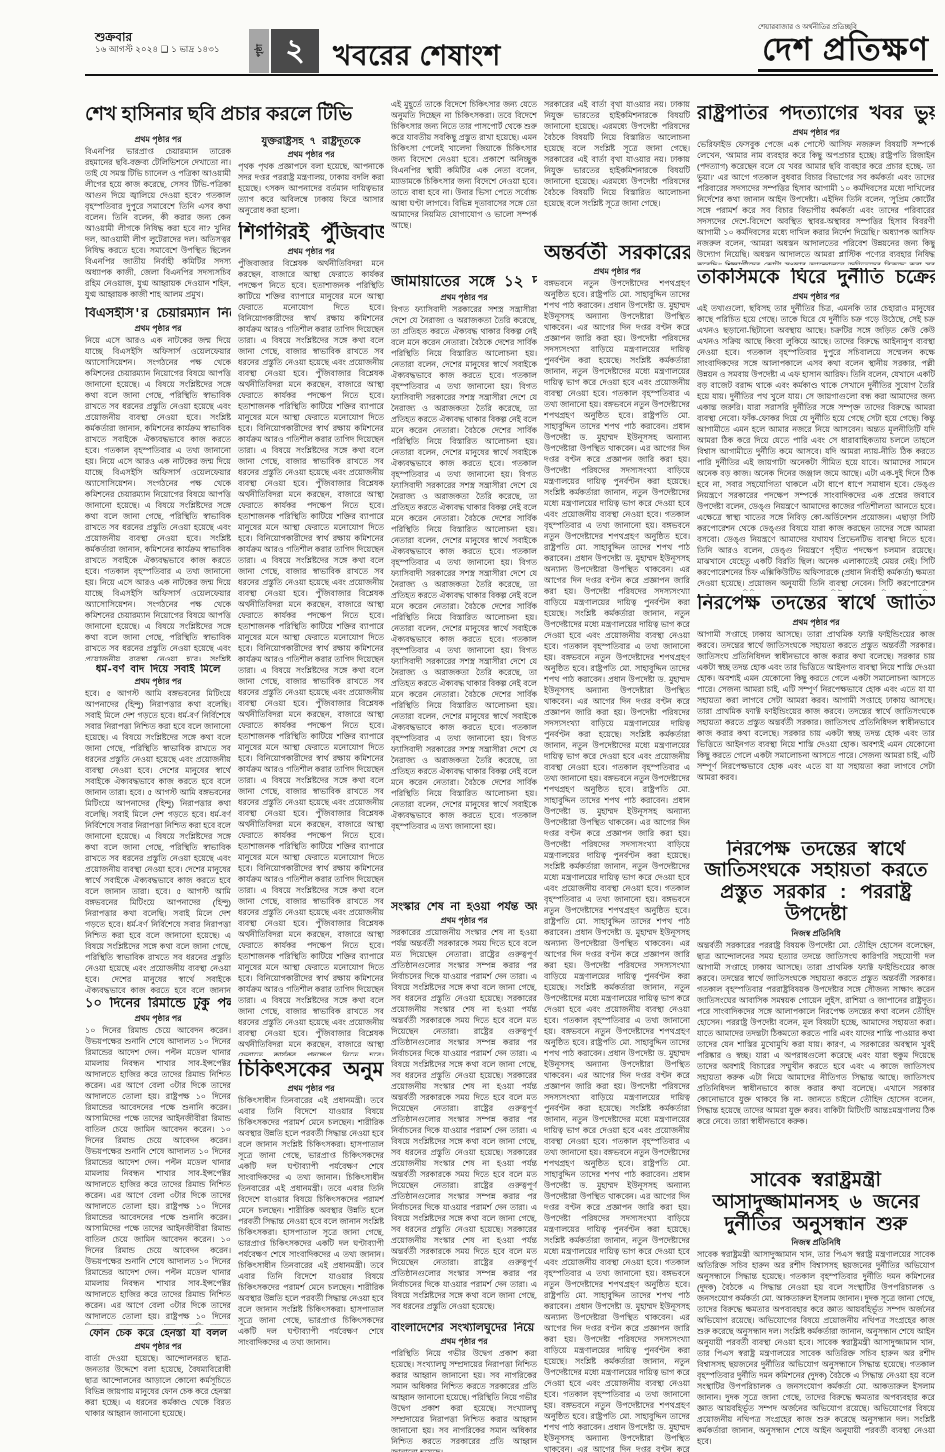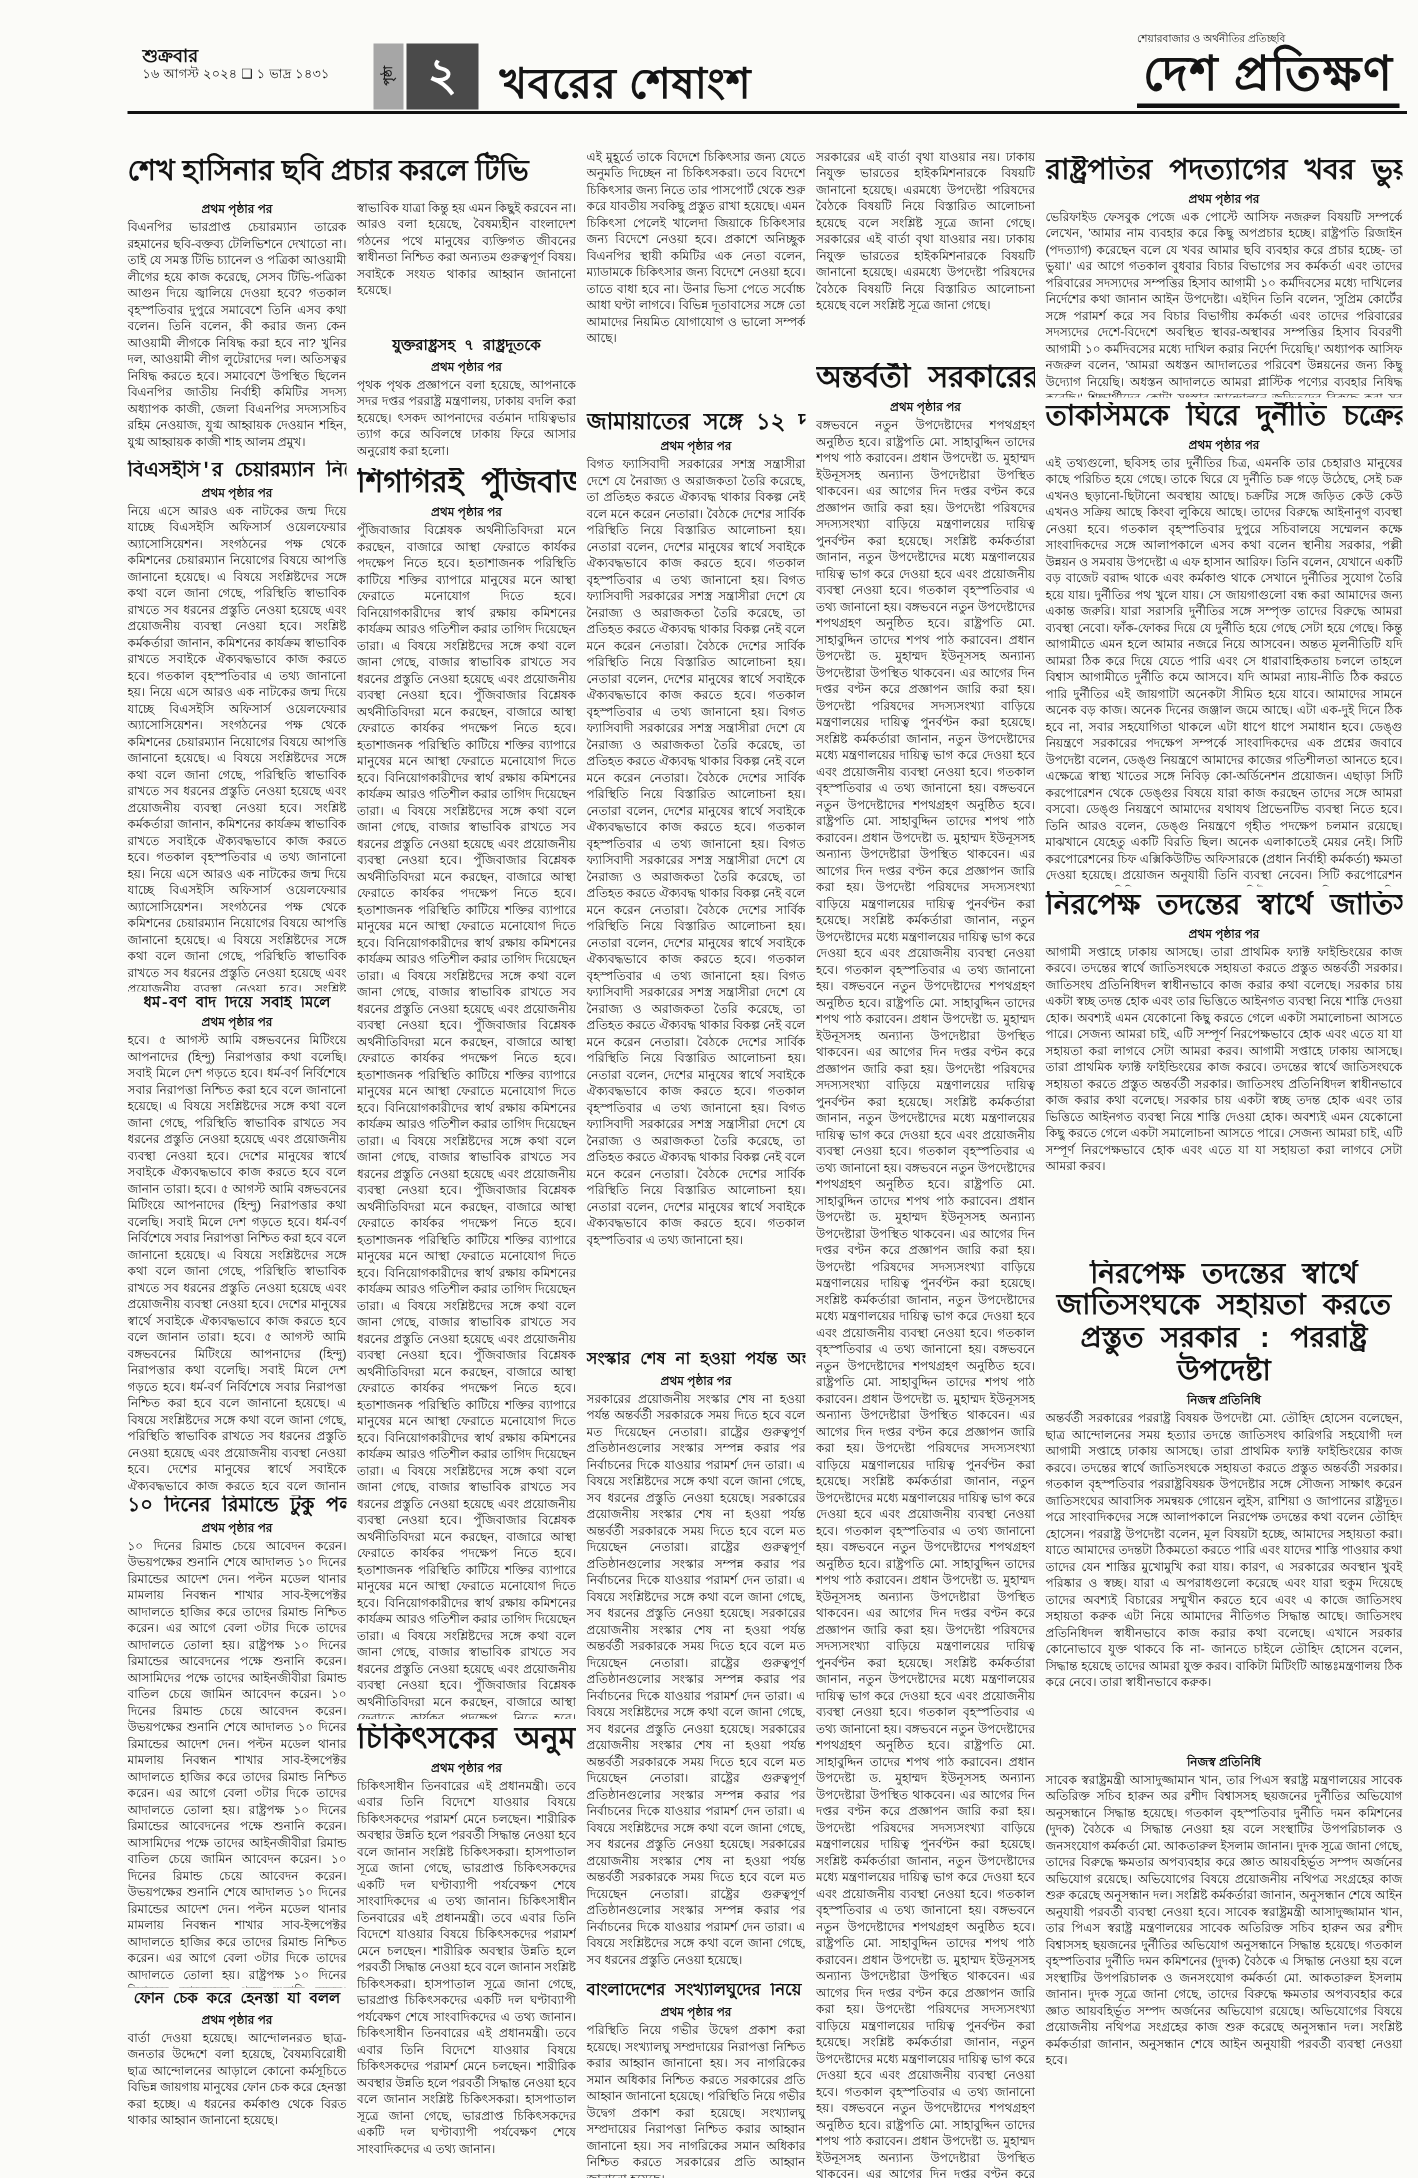--- a/index.html
+++ b/index.html
@@ -75,21 +75,20 @@
       <div class="bd" style="height:306px">হবে। ৫ আগস্ট আমি বঙ্গভবনের মিটিংয়ে আপনাদের (হিন্দু) নিরাপত্তার কথা বলেছি। সবাই মিলে দেশ গড়তে হবে। ধর্ম-বর্ণ নির্বিশেষে সবার নিরাপত্তা নিশ্চিত করা হবে বলে জানানো হয়েছে। এ বিষয়ে সংশ্লিষ্টদের সঙ্গে কথা বলে জানা গেছে, পরিস্থিতি স্বাভাবিক রাখতে সব ধরনের প্রস্তুতি নেওয়া হয়েছে এবং প্রয়োজনীয় ব্যবস্থা নেওয়া হবে। দেশের মানুষের স্বার্থে সবাইকে ঐক্যবদ্ধভাবে কাজ করতে হবে বলে জানান তারা। হবে। ৫ আগস্ট আমি বঙ্গভবনের মিটিংয়ে আপনাদের (হিন্দু) নিরাপত্তার কথা বলেছি। সবাই মিলে দেশ গড়তে হবে। ধর্ম-বর্ণ নির্বিশেষে সবার নিরাপত্তা নিশ্চিত করা হবে বলে জানানো হয়েছে। এ বিষয়ে সংশ্লিষ্টদের সঙ্গে কথা বলে জানা গেছে, পরিস্থিতি স্বাভাবিক রাখতে সব ধরনের প্রস্তুতি নেওয়া হয়েছে এবং প্রয়োজনীয় ব্যবস্থা নেওয়া হবে। দেশের মানুষের স্বার্থে সবাইকে ঐক্যবদ্ধভাবে কাজ করতে হবে বলে জানান তারা। হবে। ৫ আগস্ট আমি বঙ্গভবনের মিটিংয়ে আপনাদের (হিন্দু) নিরাপত্তার কথা বলেছি। সবাই মিলে দেশ গড়তে হবে। ধর্ম-বর্ণ নির্বিশেষে সবার নিরাপত্তা নিশ্চিত করা হবে বলে জানানো হয়েছে। এ বিষয়ে সংশ্লিষ্টদের সঙ্গে কথা বলে জানা গেছে, পরিস্থিতি স্বাভাবিক রাখতে সব ধরনের প্রস্তুতি নেওয়া হয়েছে এবং প্রয়োজনীয় ব্যবস্থা নেওয়া হবে। দেশের মানুষের স্বার্থে সবাইকে ঐক্যবদ্ধভাবে কাজ করতে হবে বলে জানান তারা।</div>
       <div class="hl h13">১০ দিনের রিমান্ডে টুকু পলক-সৈকত</div>
       <div class="byline">প্রথম পৃষ্ঠার পর</div>
       <div class="bd" style="height:300px">১০ দিনের রিমান্ড চেয়ে আবেদন করেন। উভয়পক্ষের শুনানি শেষে আদালত ১০ দিনের রিমান্ডের আদেশ দেন। পল্টন মডেল থানার মামলায় নিবন্ধন শাখার সাব-ইন্সপেক্টর আদালতে হাজির করে তাদের রিমান্ড নিশ্চিত করেন। এর আগে বেলা ৩টার দিকে তাদের আদালতে তোলা হয়। রাষ্ট্রপক্ষ ১০ দিনের রিমান্ডের আবেদনের পক্ষে শুনানি করেন। আসামিদের পক্ষে তাদের আইনজীবীরা রিমান্ড বাতিল চেয়ে জামিন আবেদন করেন। ১০ দিনের রিমান্ড চেয়ে আবেদন করেন। উভয়পক্ষের শুনানি শেষে আদালত ১০ দিনের রিমান্ডের আদেশ দেন। পল্টন মডেল থানার মামলায় নিবন্ধন শাখার সাব-ইন্সপেক্টর আদালতে হাজির করে তাদের রিমান্ড নিশ্চিত করেন। এর আগে বেলা ৩টার দিকে তাদের আদালতে তোলা হয়। রাষ্ট্রপক্ষ ১০ দিনের রিমান্ডের আবেদনের পক্ষে শুনানি করেন। আসামিদের পক্ষে তাদের আইনজীবীরা রিমান্ড বাতিল চেয়ে জামিন আবেদন করেন। ১০ দিনের রিমান্ড চেয়ে আবেদন করেন। উভয়পক্ষের শুনানি শেষে আদালত ১০ দিনের রিমান্ডের আদেশ দেন। পল্টন মডেল থানার মামলায় নিবন্ধন শাখার সাব-ইন্সপেক্টর আদালতে হাজির করে তাদের রিমান্ড নিশ্চিত করেন। এর আগে বেলা ৩টার দিকে তাদের আদালতে তোলা হয়। রাষ্ট্রপক্ষ ১০ দিনের রিমান্ডের আবেদনের পক্ষে শুনানি করেন। আসামিদের পক্ষে তাদের আইনজীবীরা রিমান্ড বাতিল চেয়ে জামিন আবেদন করেন।</div>
       <div class="hl h14">ফোন চেক করে হেনস্তা যা বলল</div>
       <div class="byline">প্রথম পৃষ্ঠার পর</div>
       <div class="bd" style="height:80px">বার্তা দেওয়া হয়েছে। আন্দোলনরত ছাত্র-জনতার উদ্দেশে বলা হয়েছে, বৈষম্যবিরোধী ছাত্র আন্দোলনের আড়ালে কোনো কর্মসূচিতে বিভিন্ন জায়গায় মানুষের ফোন চেক করে হেনস্তা করা হচ্ছে। এ ধরনের কর্মকাণ্ড থেকে বিরত থাকার আহ্বান জানানো হয়েছে।</div>
     </section>
 
     <section class="col padtop">
-      <div class="bd" style="height:90px">স্বাভাবিক যাত্রা কিন্তু হয় এমন কিছুই করবেন না। আরও বলা হয়েছে, বৈষম্যহীন বাংলাদেশ গঠনের পথে মানুষের ব্যক্তিগত জীবনের স্বাধীনতা নিশ্চিত করা অন্যতম গুরুত্বপূর্ণ বিষয়। সবাইকে সংযত থাকার আহ্বান জানানো হয়েছে।</div>
       <div class="hl h14">যুক্তরাষ্ট্রসহ ৭ রাষ্ট্রদূতকে</div>
       <div class="byline">প্রথম পৃষ্ঠার পর</div>
       <div class="bd" style="height:58px">পৃথক পৃথক প্রজ্ঞাপনে বলা হয়েছে, আপনাকে সদর দপ্তর পররাষ্ট্র মন্ত্রণালয়, ঢাকায় বদলি করা হয়েছে। ৎসকদ আপনাদের বর্তমান দায়িত্বভার ত্যাগ করে অবিলম্বে ঢাকায় ফিরে আসার অনুরোধ করা হলো।</div>
       <div class="hl h16">শিগগিরই পুঁজিবাজার</div>
       <div class="byline">প্রথম পৃষ্ঠার পর</div>
       <div class="bd" style="height:798px">পুঁজিবাজার বিশ্লেষক অর্থনীতিবিদরা মনে করছেন, বাজারে আস্থা ফেরাতে কার্যকর পদক্ষেপ নিতে হবে। হতাশাজনক পরিস্থিতি কাটিয়ে শক্তির ব্যাপারে মানুষের মনে আস্থা ফেরাতে মনোযোগ দিতে হবে। বিনিয়োগকারীদের স্বার্থ রক্ষায় কমিশনের কার্যক্রম আরও গতিশীল করার তাগিদ দিয়েছেন তারা। এ বিষয়ে সংশ্লিষ্টদের সঙ্গে কথা বলে জানা গেছে, বাজার স্বাভাবিক রাখতে সব ধরনের প্রস্তুতি নেওয়া হয়েছে এবং প্রয়োজনীয় ব্যবস্থা নেওয়া হবে। পুঁজিবাজার বিশ্লেষক অর্থনীতিবিদরা মনে করছেন, বাজারে আস্থা ফেরাতে কার্যকর পদক্ষেপ নিতে হবে। হতাশাজনক পরিস্থিতি কাটিয়ে শক্তির ব্যাপারে মানুষের মনে আস্থা ফেরাতে মনোযোগ দিতে হবে। বিনিয়োগকারীদের স্বার্থ রক্ষায় কমিশনের কার্যক্রম আরও গতিশীল করার তাগিদ দিয়েছেন তারা। এ বিষয়ে সংশ্লিষ্টদের সঙ্গে কথা বলে জানা গেছে, বাজার স্বাভাবিক রাখতে সব ধরনের প্রস্তুতি নেওয়া হয়েছে এবং প্রয়োজনীয় ব্যবস্থা নেওয়া হবে। পুঁজিবাজার বিশ্লেষক অর্থনীতিবিদরা মনে করছেন, বাজারে আস্থা ফেরাতে কার্যকর পদক্ষেপ নিতে হবে। হতাশাজনক পরিস্থিতি কাটিয়ে শক্তির ব্যাপারে মানুষের মনে আস্থা ফেরাতে মনোযোগ দিতে হবে। বিনিয়োগকারীদের স্বার্থ রক্ষায় কমিশনের কার্যক্রম আরও গতিশীল করার তাগিদ দিয়েছেন তারা। এ বিষয়ে সংশ্লিষ্টদের সঙ্গে কথা বলে জানা গেছে, বাজার স্বাভাবিক রাখতে সব ধরনের প্রস্তুতি নেওয়া হয়েছে এবং প্রয়োজনীয় ব্যবস্থা নেওয়া হবে। পুঁজিবাজার বিশ্লেষক অর্থনীতিবিদরা মনে করছেন, বাজারে আস্থা ফেরাতে কার্যকর পদক্ষেপ নিতে হবে। হতাশাজনক পরিস্থিতি কাটিয়ে শক্তির ব্যাপারে মানুষের মনে আস্থা ফেরাতে মনোযোগ দিতে হবে। বিনিয়োগকারীদের স্বার্থ রক্ষায় কমিশনের কার্যক্রম আরও গতিশীল করার তাগিদ দিয়েছেন তারা। এ বিষয়ে সংশ্লিষ্টদের সঙ্গে কথা বলে জানা গেছে, বাজার স্বাভাবিক রাখতে সব ধরনের প্রস্তুতি নেওয়া হয়েছে এবং প্রয়োজনীয় ব্যবস্থা নেওয়া হবে। পুঁজিবাজার বিশ্লেষক অর্থনীতিবিদরা মনে করছেন, বাজারে আস্থা ফেরাতে কার্যকর পদক্ষেপ নিতে হবে। হতাশাজনক পরিস্থিতি কাটিয়ে শক্তির ব্যাপারে মানুষের মনে আস্থা ফেরাতে মনোযোগ দিতে হবে। বিনিয়োগকারীদের স্বার্থ রক্ষায় কমিশনের কার্যক্রম আরও গতিশীল করার তাগিদ দিয়েছেন তারা। এ বিষয়ে সংশ্লিষ্টদের সঙ্গে কথা বলে জানা গেছে, বাজার স্বাভাবিক রাখতে সব ধরনের প্রস্তুতি নেওয়া হয়েছে এবং প্রয়োজনীয় ব্যবস্থা নেওয়া হবে। পুঁজিবাজার বিশ্লেষক অর্থনীতিবিদরা মনে করছেন, বাজারে আস্থা ফেরাতে কার্যকর পদক্ষেপ নিতে হবে। হতাশাজনক পরিস্থিতি কাটিয়ে শক্তির ব্যাপারে মানুষের মনে আস্থা ফেরাতে মনোযোগ দিতে হবে। বিনিয়োগকারীদের স্বার্থ রক্ষায় কমিশনের কার্যক্রম আরও গতিশীল করার তাগিদ দিয়েছেন তারা। এ বিষয়ে সংশ্লিষ্টদের সঙ্গে কথা বলে জানা গেছে, বাজার স্বাভাবিক রাখতে সব ধরনের প্রস্তুতি নেওয়া হয়েছে এবং প্রয়োজনীয় ব্যবস্থা নেওয়া হবে। পুঁজিবাজার বিশ্লেষক অর্থনীতিবিদরা মনে করছেন, বাজারে আস্থা ফেরাতে কার্যকর পদক্ষেপ নিতে হবে। হতাশাজনক পরিস্থিতি কাটিয়ে শক্তির ব্যাপারে মানুষের মনে আস্থা ফেরাতে মনোযোগ দিতে হবে। বিনিয়োগকারীদের স্বার্থ রক্ষায় কমিশনের কার্যক্রম আরও গতিশীল করার তাগিদ দিয়েছেন তারা। এ বিষয়ে সংশ্লিষ্টদের সঙ্গে কথা বলে জানা গেছে, বাজার স্বাভাবিক রাখতে সব ধরনের প্রস্তুতি নেওয়া হয়েছে এবং প্রয়োজনীয় ব্যবস্থা নেওয়া হবে। পুঁজিবাজার বিশ্লেষক অর্থনীতিবিদরা মনে করছেন, বাজারে আস্থা ফেরাতে কার্যকর পদক্ষেপ নিতে হবে। হতাশাজনক পরিস্থিতি কাটিয়ে শক্তির ব্যাপারে মানুষের মনে আস্থা ফেরাতে মনোযোগ দিতে হবে। বিনিয়োগকারীদের স্বার্থ রক্ষায় কমিশনের কার্যক্রম আরও গতিশীল করার তাগিদ দিয়েছেন তারা। এ বিষয়ে সংশ্লিষ্টদের সঙ্গে কথা বলে জানা গেছে, বাজার স্বাভাবিক রাখতে সব ধরনের প্রস্তুতি নেওয়া হয়েছে এবং প্রয়োজনীয় ব্যবস্থা নেওয়া হবে।</div>
       <div class="hl h16">চিকিৎসকের অনুমতি</div>
       <div class="byline">প্রথম পৃষ্ঠার পর</div>
       <div class="bd" style="height:282px">চিকিৎসাধীন তিনবারের এই প্রধানমন্ত্রী। তবে এবার তিনি বিদেশে যাওয়ার বিষয়ে চিকিৎসকদের পরামর্শ মেনে চলছেন। শারীরিক অবস্থার উন্নতি হলে পরবর্তী সিদ্ধান্ত নেওয়া হবে বলে জানান সংশ্লিষ্ট চিকিৎসকরা। হাসপাতাল সূত্রে জানা গেছে, ভারপ্রাপ্ত চিকিৎসকদের একটি দল ঘণ্টাব্যাপী পর্যবেক্ষণ শেষে সাংবাদিকদের এ তথ্য জানান। চিকিৎসাধীন তিনবারের এই প্রধানমন্ত্রী। তবে এবার তিনি বিদেশে যাওয়ার বিষয়ে চিকিৎসকদের পরামর্শ মেনে চলছেন। শারীরিক অবস্থার উন্নতি হলে পরবর্তী সিদ্ধান্ত নেওয়া হবে বলে জানান সংশ্লিষ্ট চিকিৎসকরা। হাসপাতাল সূত্রে জানা গেছে, ভারপ্রাপ্ত চিকিৎসকদের একটি দল ঘণ্টাব্যাপী পর্যবেক্ষণ শেষে সাংবাদিকদের এ তথ্য জানান। চিকিৎসাধীন তিনবারের এই প্রধানমন্ত্রী। তবে এবার তিনি বিদেশে যাওয়ার বিষয়ে চিকিৎসকদের পরামর্শ মেনে চলছেন। শারীরিক অবস্থার উন্নতি হলে পরবর্তী সিদ্ধান্ত নেওয়া হবে বলে জানান সংশ্লিষ্ট চিকিৎসকরা। হাসপাতাল সূত্রে জানা গেছে, ভারপ্রাপ্ত চিকিৎসকদের একটি দল ঘণ্টাব্যাপী পর্যবেক্ষণ শেষে সাংবাদিকদের এ তথ্য জানান।</div>
     </section>
@@ -120,17 +119,18 @@
       <div class="bd" style="height:126px">ভেরিফাইড ফেসবুক পেজে এক পোস্টে আসিফ নজরুল বিষয়টি সম্পর্কে লেখেন, 'আমার নাম ব্যবহার করে কিছু অপপ্রচার হচ্ছে। রাষ্ট্রপতি রিজাইন (পদত্যাগ) করেছেন বলে যে খবর আমার ছবি ব্যবহার করে প্রচার হচ্ছে- তা ভুয়া।' এর আগে গতকাল বুধবার বিচার বিভাগের সব কর্মকর্তা এবং তাদের পরিবারের সদস্যদের সম্পত্তির হিসাব আগামী ১০ কর্মদিবসের মধ্যে দাখিলের নির্দেশের কথা জানান আইন উপদেষ্টা। এইদিন তিনি বলেন, 'সুপ্রিম কোর্টের সঙ্গে পরামর্শ করে সব বিচার বিভাগীয় কর্মকর্তা এবং তাদের পরিবারের সদস্যদের দেশে-বিদেশে অবস্থিত স্থাবর-অস্থাবর সম্পত্তির হিসাব বিবরণী আগামী ১০ কর্মদিবসের মধ্যে দাখিল করার নির্দেশ দিয়েছি।' অধ্যাপক আসিফ নজরুল বলেন, 'আমরা অধস্তন আদালতের পরিবেশ উন্নয়নের জন্য কিছু উদ্যোগ নিয়েছি। অধস্তন আদালতে আমরা প্লাস্টিক পণ্যের ব্যবহার নিষিদ্ধ করেছি।' শিক্ষার্থীদের কোটা সংস্কার আন্দোলনে জড়িতদের বিরুদ্ধে করা সব হয়রানিমূলক মামলা আগামী ৩১ আগস্টের মধ্যে প্রত্যাহার করা হবে বলেও জানান তিনি।</div>
       <div class="hl h19">তাকসিমকে ঘিরে দুর্নীতি চক্রের বিরুদ্ধে</div>
       <div class="byline">প্রথম পৃষ্ঠার পর</div>
       <div class="bd" style="height:288px">এই তথ্যগুলো, ছবিসহ তার দুর্নীতির চিত্র, এমনকি তার চেহারাও মানুষের কাছে পরিচিত হয়ে গেছে। তাকে ঘিরে যে দুর্নীতি চক্র গড়ে উঠেছে, সেই চক্র এখনও ছড়ানো-ছিটানো অবস্থায় আছে। চক্রটির সঙ্গে জড়িত কেউ কেউ এখনও সক্রিয় আছে কিংবা লুকিয়ে আছে। তাদের বিরুদ্ধে আইনানুগ ব্যবস্থা নেওয়া হবে। গতকাল বৃহস্পতিবার দুপুরে সচিবালয়ে সম্মেলন কক্ষে সাংবাদিকদের সঙ্গে আলাপকালে এসব কথা বলেন স্থানীয় সরকার, পল্লী উন্নয়ন ও সমবায় উপদেষ্টা এ এফ হাসান আরিফ। তিনি বলেন, যেখানে একটি বড় বাজেট বরাদ্দ থাকে এবং কর্মকাণ্ড থাকে সেখানে দুর্নীতির সুযোগ তৈরি হয়ে যায়। দুর্নীতির পথ খুলে যায়। সে জায়গাগুলো বন্ধ করা আমাদের জন্য একান্ত জরুরি। যারা সরাসরি দুর্নীতির সঙ্গে সম্পৃক্ত তাদের বিরুদ্ধে আমরা ব্যবস্থা নেবো। ফাঁক-ফোকর দিয়ে যে দুর্নীতি হয়ে গেছে সেটা হয়ে গেছে। কিন্তু আগামীতে এমন হলে আমার নজরে নিয়ে আসবেন। অন্তত মূলনীতিটি যদি আমরা ঠিক করে দিয়ে যেতে পারি এবং সে ধারাবাহিকতায় চললে তাহলে বিশ্বাস আগামীতে দুর্নীতি কমে আসবে। যদি আমরা ন্যায়-নীতি ঠিক করতে পারি দুর্নীতির এই জায়গাটা অনেকটা সীমিত হয়ে যাবে। আমাদের সামনে অনেক বড় কাজ। অনেক দিনের জঞ্জাল জমে আছে। এটা এক-দুই দিনে ঠিক হবে না, সবার সহযোগিতা থাকলে এটা ধাপে ধাপে সমাধান হবে। ডেঙ্গু নিয়ন্ত্রণে সরকারের পদক্ষেপ সম্পর্কে সাংবাদিকদের এক প্রশ্নের জবাবে উপদেষ্টা বলেন, ডেঙ্গু নিয়ন্ত্রণে আমাদের কাজের গতিশীলতা আনতে হবে। এক্ষেত্রে স্বাস্থ্য খাতের সঙ্গে নিবিড় কো-অর্ডিনেশন প্রয়োজন। এছাড়া সিটি করপোরেশন থেকে ডেঙ্গুর বিষয়ে যারা কাজ করছেন তাদের সঙ্গে আমরা বসবো। ডেঙ্গু নিয়ন্ত্রণে আমাদের যথাযথ প্রিভেনটিভ ব্যবস্থা নিতে হবে। তিনি আরও বলেন, ডেঙ্গু নিয়ন্ত্রণে গৃহীত পদক্ষেপ চলমান রয়েছে। মাঝখানে যেহেতু একটি বিরতি ছিল। অনেক এলাকাতেই মেয়র নেই। সিটি করপোরেশনের চিফ এক্সিকিউটিভ অফিসারকে (প্রধান নির্বাহী কর্মকর্তা) ক্ষমতা দেওয়া হয়েছে। প্রয়োজন অনুযায়ী তিনি ব্যবস্থা নেবেন। সিটি করপোরেশন থেকে না হয় বিভিন্ন ডোবা-নালায় ওষুধ ছিটানো হলো, কিন্তু বাসা-বাড়ির ছাদে, ফুলের টবে যে পানি জমে তা প্রতিরোধে নাগরিক সচেতনতা দরকার। এই সচেতনতার বাড়াতে গণমাধ্যমের সহযোগিতা প্রয়োজন।</div>
       <div class="hl h19">নিরপেক্ষ তদন্তের স্বার্থে জাতিসংঘকে</div>
       <div class="byline">প্রথম পৃষ্ঠার পর</div>
       <div class="bd" style="height:208px">আগামী সপ্তাহে ঢাকায় আসছে। তারা প্রাথমিক ফ্যাক্ট ফাইন্ডিংয়ের কাজ করবে। তদন্তের স্বার্থে জাতিসংঘকে সহায়তা করতে প্রস্তুত অন্তর্বর্তী সরকার। জাতিসংঘ প্রতিনিধিদল স্বাধীনভাবে কাজ করার কথা বলেছে। সরকার চায় একটা স্বচ্ছ তদন্ত হোক এবং তার ভিত্তিতে আইনগত ব্যবস্থা নিয়ে শাস্তি দেওয়া হোক। অবশ্যই এমন যেকোনো কিছু করতে গেলে একটা সমালোচনা আসতে পারে। সেজন্য আমরা চাই, এটি সম্পূর্ণ নিরপেক্ষভাবে হোক এবং এতে যা যা সহায়তা করা লাগবে সেটা আমরা করব। আগামী সপ্তাহে ঢাকায় আসছে। তারা প্রাথমিক ফ্যাক্ট ফাইন্ডিংয়ের কাজ করবে। তদন্তের স্বার্থে জাতিসংঘকে সহায়তা করতে প্রস্তুত অন্তর্বর্তী সরকার। জাতিসংঘ প্রতিনিধিদল স্বাধীনভাবে কাজ করার কথা বলেছে। সরকার চায় একটা স্বচ্ছ তদন্ত হোক এবং তার ভিত্তিতে আইনগত ব্যবস্থা নিয়ে শাস্তি দেওয়া হোক। অবশ্যই এমন যেকোনো কিছু করতে গেলে একটা সমালোচনা আসতে পারে। সেজন্য আমরা চাই, এটি সম্পূর্ণ নিরপেক্ষভাবে হোক এবং এতে যা যা সহায়তা করা লাগবে সেটা আমরা করব।</div>
       <div class="hl h19 wrap">নিরপেক্ষ তদন্তের স্বার্থে জাতিসংঘকে সহায়তা করতে প্রস্তুত সরকার : পররাষ্ট্র উপদেষ্টা</div>
       <div class="byline">নিজস্ব প্রতিনিধি</div>
       <div class="bd" style="height:228px">অন্তর্বর্তী সরকারের পররাষ্ট্র বিষয়ক উপদেষ্টা মো. তৌহিদ হোসেন বলেছেন, ছাত্র আন্দোলনের সময় হত্যার তদন্তে জাতিসংঘ কারিগরি সহযোগী দল আগামী সপ্তাহে ঢাকায় আসছে। তারা প্রাথমিক ফ্যাক্ট ফাইন্ডিংয়ের কাজ করবে। তদন্তের স্বার্থে জাতিসংঘকে সহায়তা করতে প্রস্তুত অন্তর্বর্তী সরকার। গতকাল বৃহস্পতিবার পররাষ্ট্রবিষয়ক উপদেষ্টার সঙ্গে সৌজন্য সাক্ষাৎ করেন জাতিসংঘের আবাসিক সমন্বয়ক গোয়েন লুইস, রাশিয়া ও জাপানের রাষ্ট্রদূত। পরে সাংবাদিকদের সঙ্গে আলাপকালে নিরপেক্ষ তদন্তের কথা বলেন তৌহিদ হোসেন। পররাষ্ট্র উপদেষ্টা বলেন, মূল বিষয়টা হচ্ছে, আমাদের সহায়তা করা। যাতে আমাদের তদন্তটা ঠিকমতো করতে পারি এবং যাদের শাস্তি পাওয়ার কথা তাদের যেন শাস্তির মুখোমুখি করা যায়। কারণ, এ সরকারের অবস্থান খুবই পরিষ্কার ও স্বচ্ছ। যারা এ অপরাধগুলো করেছে এবং যারা হুকুম দিয়েছে তাদের অবশ্যই বিচারের সম্মুখীন করতে হবে এবং এ কাজে জাতিসংঘ সহায়তা করুক এটা নিয়ে আমাদের নীতিগত সিদ্ধান্ত আছে। জাতিসংঘ প্রতিনিধিদল স্বাধীনভাবে কাজ করার কথা বলেছে। এখানে সরকার কোনোভাবে যুক্ত থাকবে কি না- জানতে চাইলে তৌহিদ হোসেন বলেন, সিদ্ধান্ত হয়েছে তাদের আমরা যুক্ত করব। বাকিটা মিটিংটি আন্তঃমন্ত্রণালয় ঠিক করে নেবে। তারা স্বাধীনভাবে করুক।</div>
+      <div class="hl h19 wrap">সাবেক স্বরাষ্ট্রমন্ত্রী আসাদুজ্জামানসহ ৬ জনের দুর্নীতির অনুসন্ধান শুরু</div>
       <div class="byline">নিজস্ব প্রতিনিধি</div>
       <div class="bd" style="height:264px">সাবেক স্বরাষ্ট্রমন্ত্রী আসাদুজ্জামান খান, তার পিএস স্বরাষ্ট্র মন্ত্রণালয়ের সাবেক অতিরিক্ত সচিব হারুন অর রশীদ বিশ্বাসসহ ছয়জনের দুর্নীতির অভিযোগ অনুসন্ধানে সিদ্ধান্ত হয়েছে। গতকাল বৃহস্পতিবার দুর্নীতি দমন কমিশনের (দুদক) বৈঠকে এ সিদ্ধান্ত নেওয়া হয় বলে সংস্থাটির উপপরিচালক ও জনসংযোগ কর্মকর্তা মো. আকতারুল ইসলাম জানান। দুদক সূত্রে জানা গেছে, তাদের বিরুদ্ধে ক্ষমতার অপব্যবহার করে জ্ঞাত আয়বহির্ভূত সম্পদ অর্জনের অভিযোগ রয়েছে। অভিযোগের বিষয়ে প্রয়োজনীয় নথিপত্র সংগ্রহের কাজ শুরু করেছে অনুসন্ধান দল। সংশ্লিষ্ট কর্মকর্তারা জানান, অনুসন্ধান শেষে আইন অনুযায়ী পরবর্তী ব্যবস্থা নেওয়া হবে। সাবেক স্বরাষ্ট্রমন্ত্রী আসাদুজ্জামান খান, তার পিএস স্বরাষ্ট্র মন্ত্রণালয়ের সাবেক অতিরিক্ত সচিব হারুন অর রশীদ বিশ্বাসসহ ছয়জনের দুর্নীতির অভিযোগ অনুসন্ধানে সিদ্ধান্ত হয়েছে। গতকাল বৃহস্পতিবার দুর্নীতি দমন কমিশনের (দুদক) বৈঠকে এ সিদ্ধান্ত নেওয়া হয় বলে সংস্থাটির উপপরিচালক ও জনসংযোগ কর্মকর্তা মো. আকতারুল ইসলাম জানান। দুদক সূত্রে জানা গেছে, তাদের বিরুদ্ধে ক্ষমতার অপব্যবহার করে জ্ঞাত আয়বহির্ভূত সম্পদ অর্জনের অভিযোগ রয়েছে। অভিযোগের বিষয়ে প্রয়োজনীয় নথিপত্র সংগ্রহের কাজ শুরু করেছে অনুসন্ধান দল। সংশ্লিষ্ট কর্মকর্তারা জানান, অনুসন্ধান শেষে আইন অনুযায়ী পরবর্তী ব্যবস্থা নেওয়া হবে।</div>
     </section>
   </main>
 </div>
 
 </body></html>

